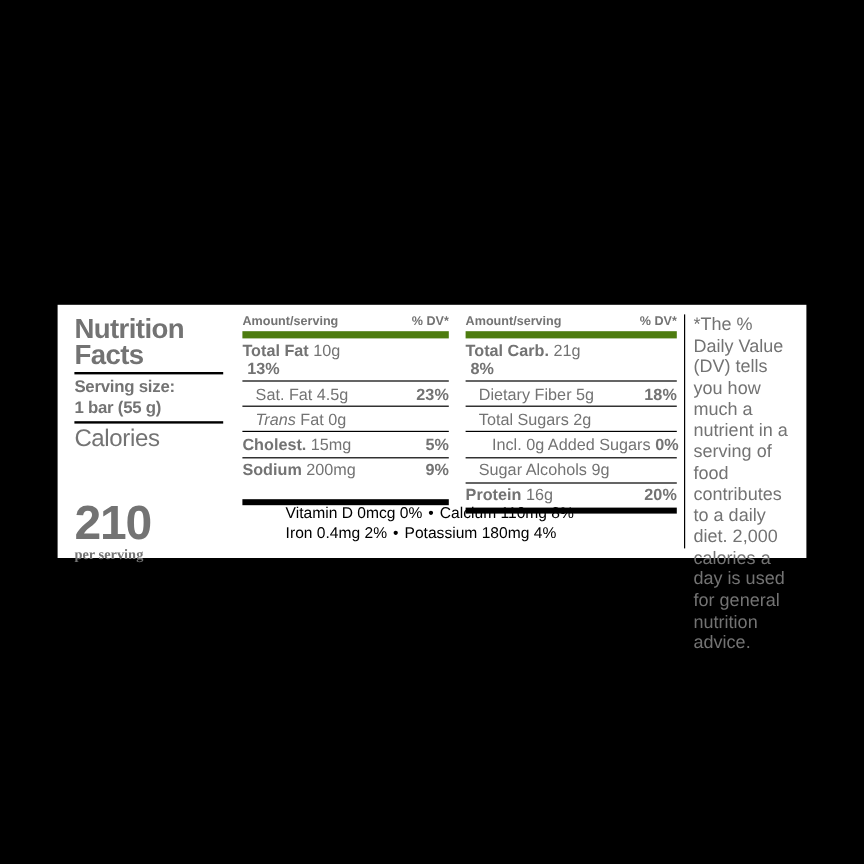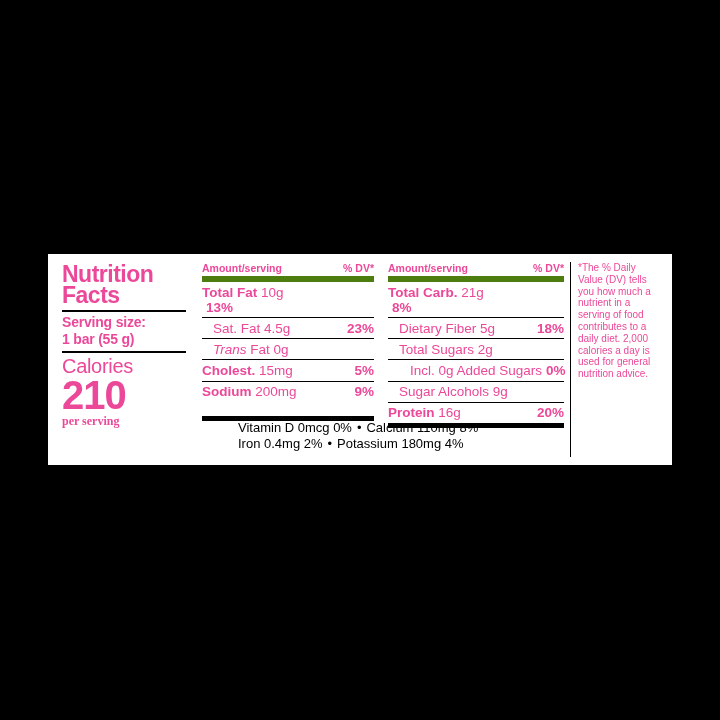--- a/index.html
+++ b/index.html
@@ -14,21 +14,21 @@
     font-family: "Liberation Sans", sans-serif;
   }
 
   #panel {
     position: absolute;
     left: 48px;
     top: 254px;
     width: 624px;
     height: 211px;
     background: #ffffff;
-    color: #ec4899;
+    color: #737373;
     box-sizing: border-box;
     padding: 8px 10px 8px 14px;
     display: flex;
     flex-direction: row;
     align-items: stretch;
   }
 
   
   .col-left {
     width: 132px;
@@ -64,20 +64,21 @@
     font-size: 20px;
     line-height: 1.05;
     letter-spacing: -0.3px;
     margin-top: 2px;
   }
   .cal-num {
     font-weight: bold;
     font-size: 40px;
     line-height: 0.92;
     letter-spacing: -1px;
+    margin-top: 41px;
   }
   .cal-per {
     font-weight: bold;
     font-size: 12px;
     line-height: 1.1;
     margin-top: 1px;
     font-family: Liberation Serif, serif;
   }
 
   
@@ -129,21 +130,21 @@
   .ind2 { padding-left: 22px; }
   .bottom-rule-thick {
     border-top: 5px solid #000;
   }
 
   
   .col-note {
     flex: 1 1 auto;
     border-left: 1px solid #000;
     padding-left: 7px;
-    font-size: 10px;
+    font-size: 15px;
     line-height: 1.18;
     box-sizing: border-box;
   }
 
   
   #vitamins {
     position: absolute;
     left: 48px;
     top: 254px;
     width: 689px;

